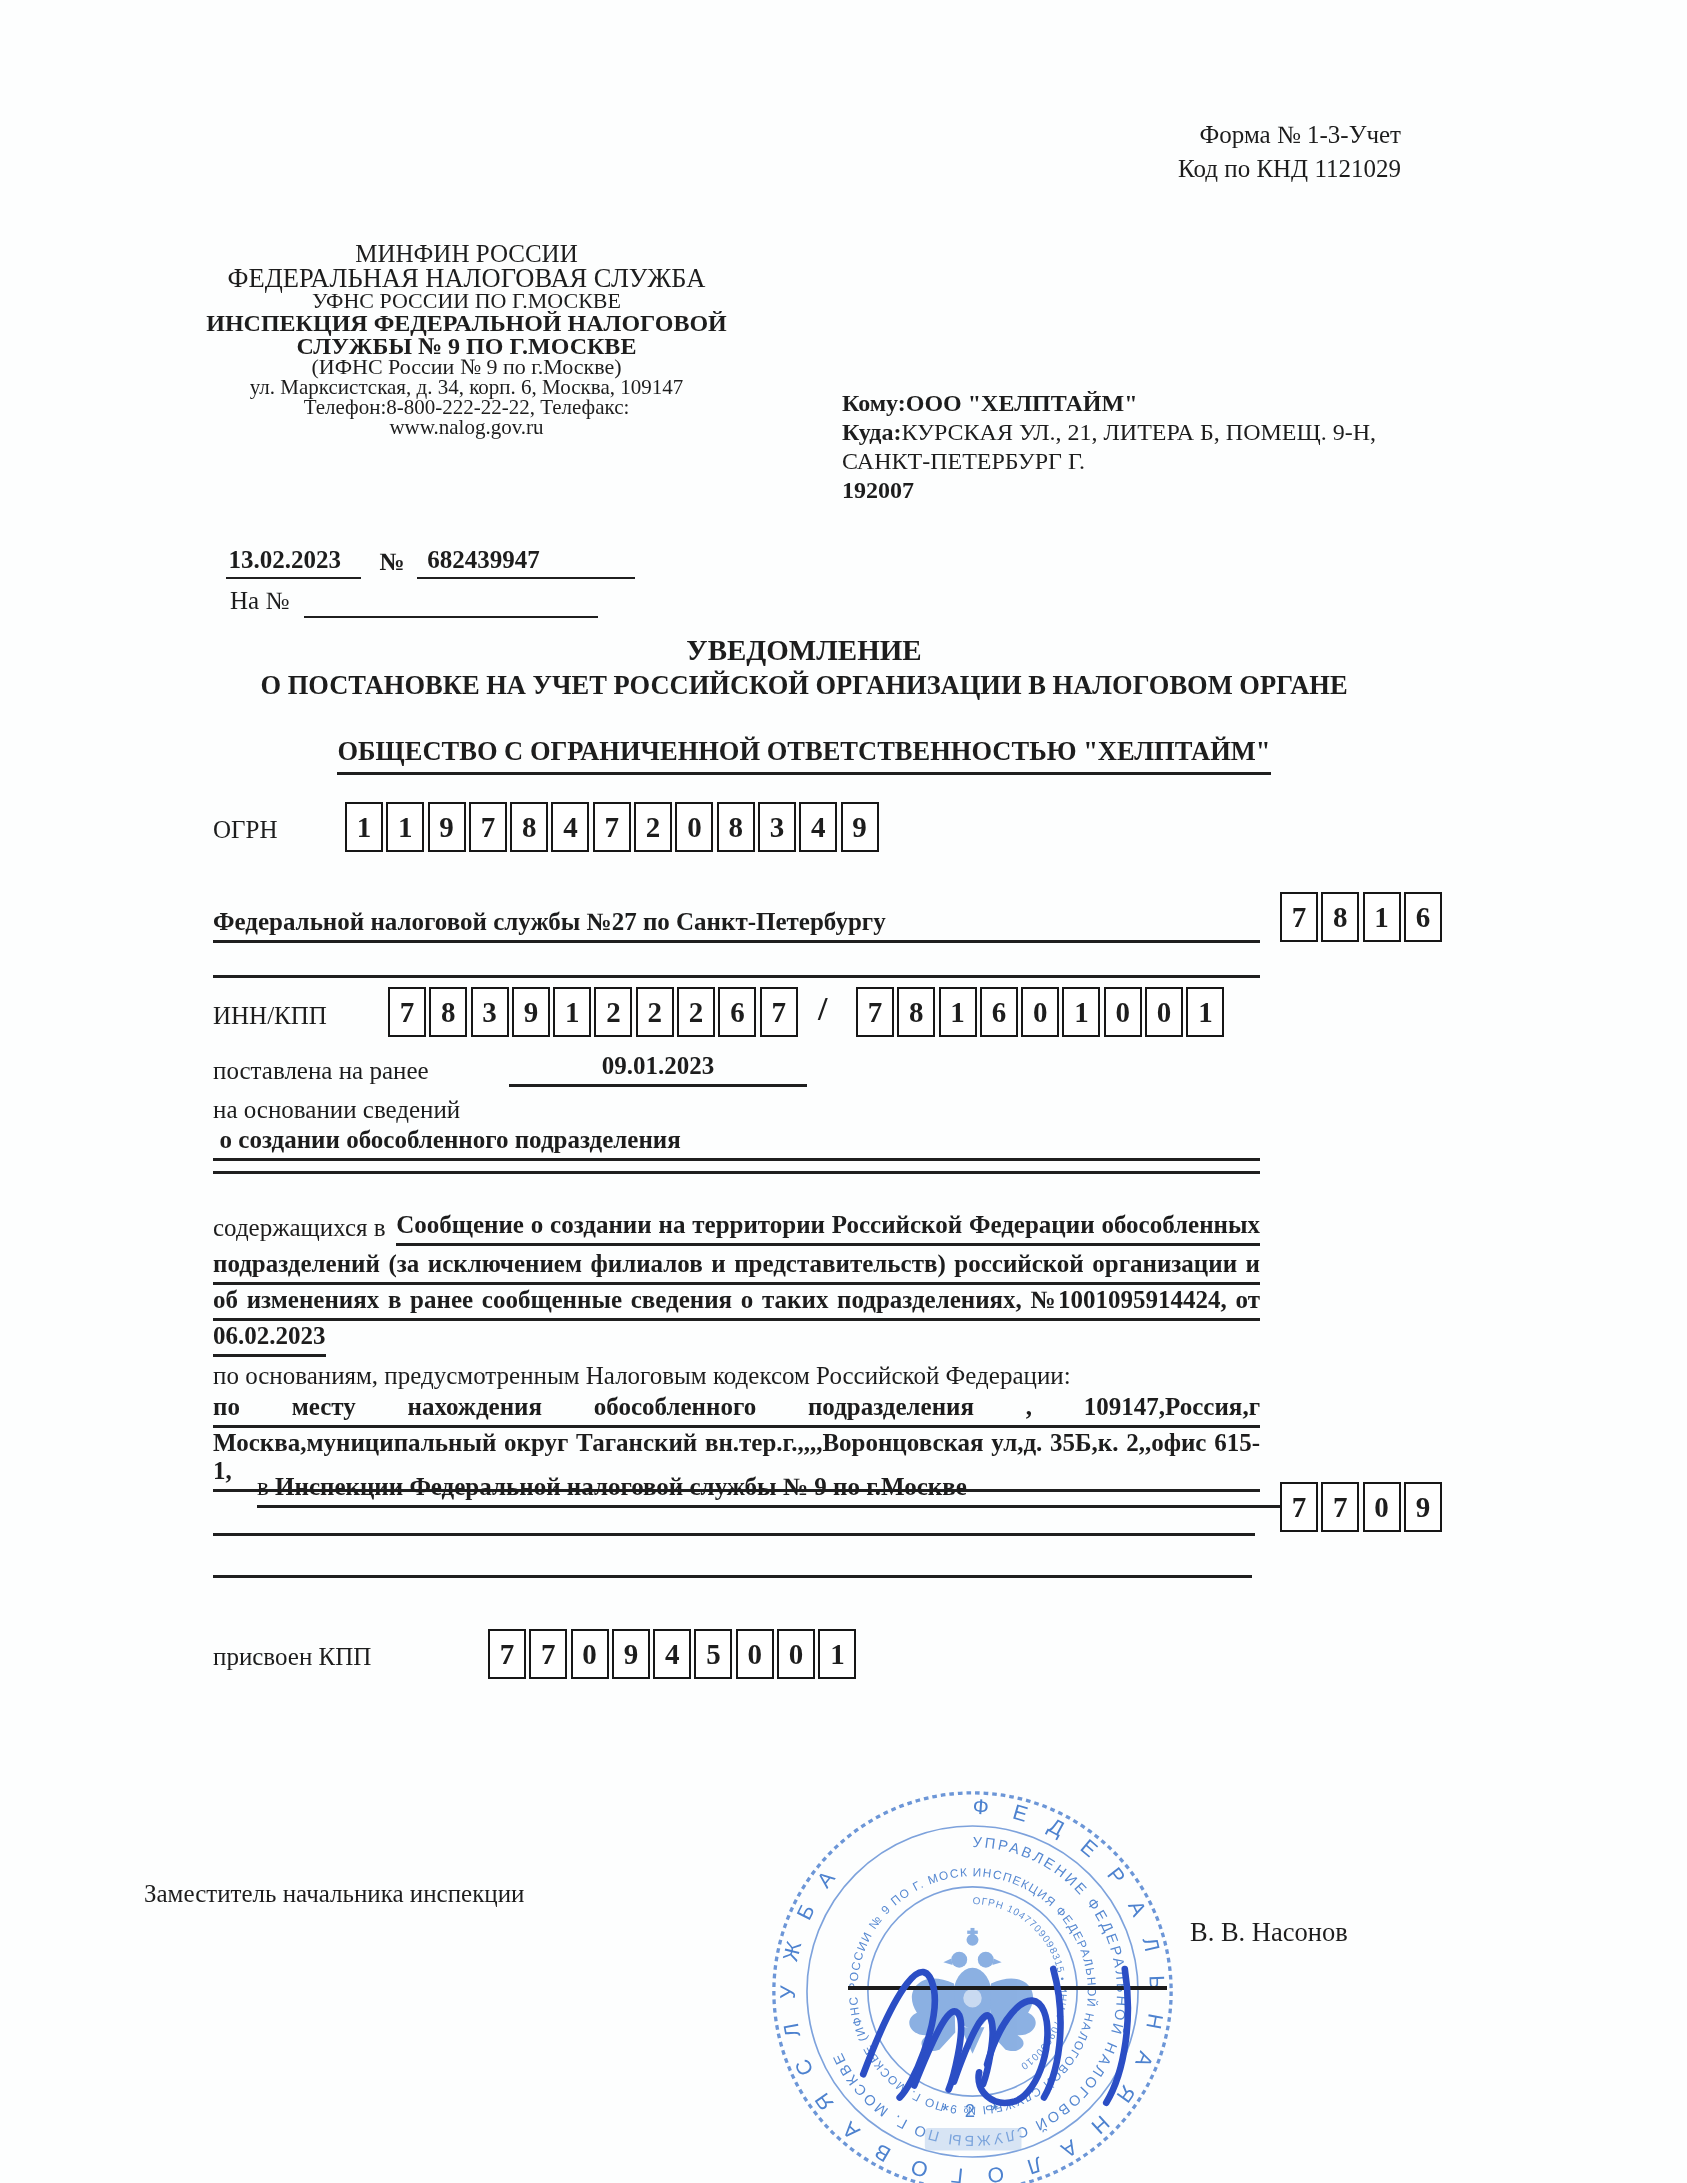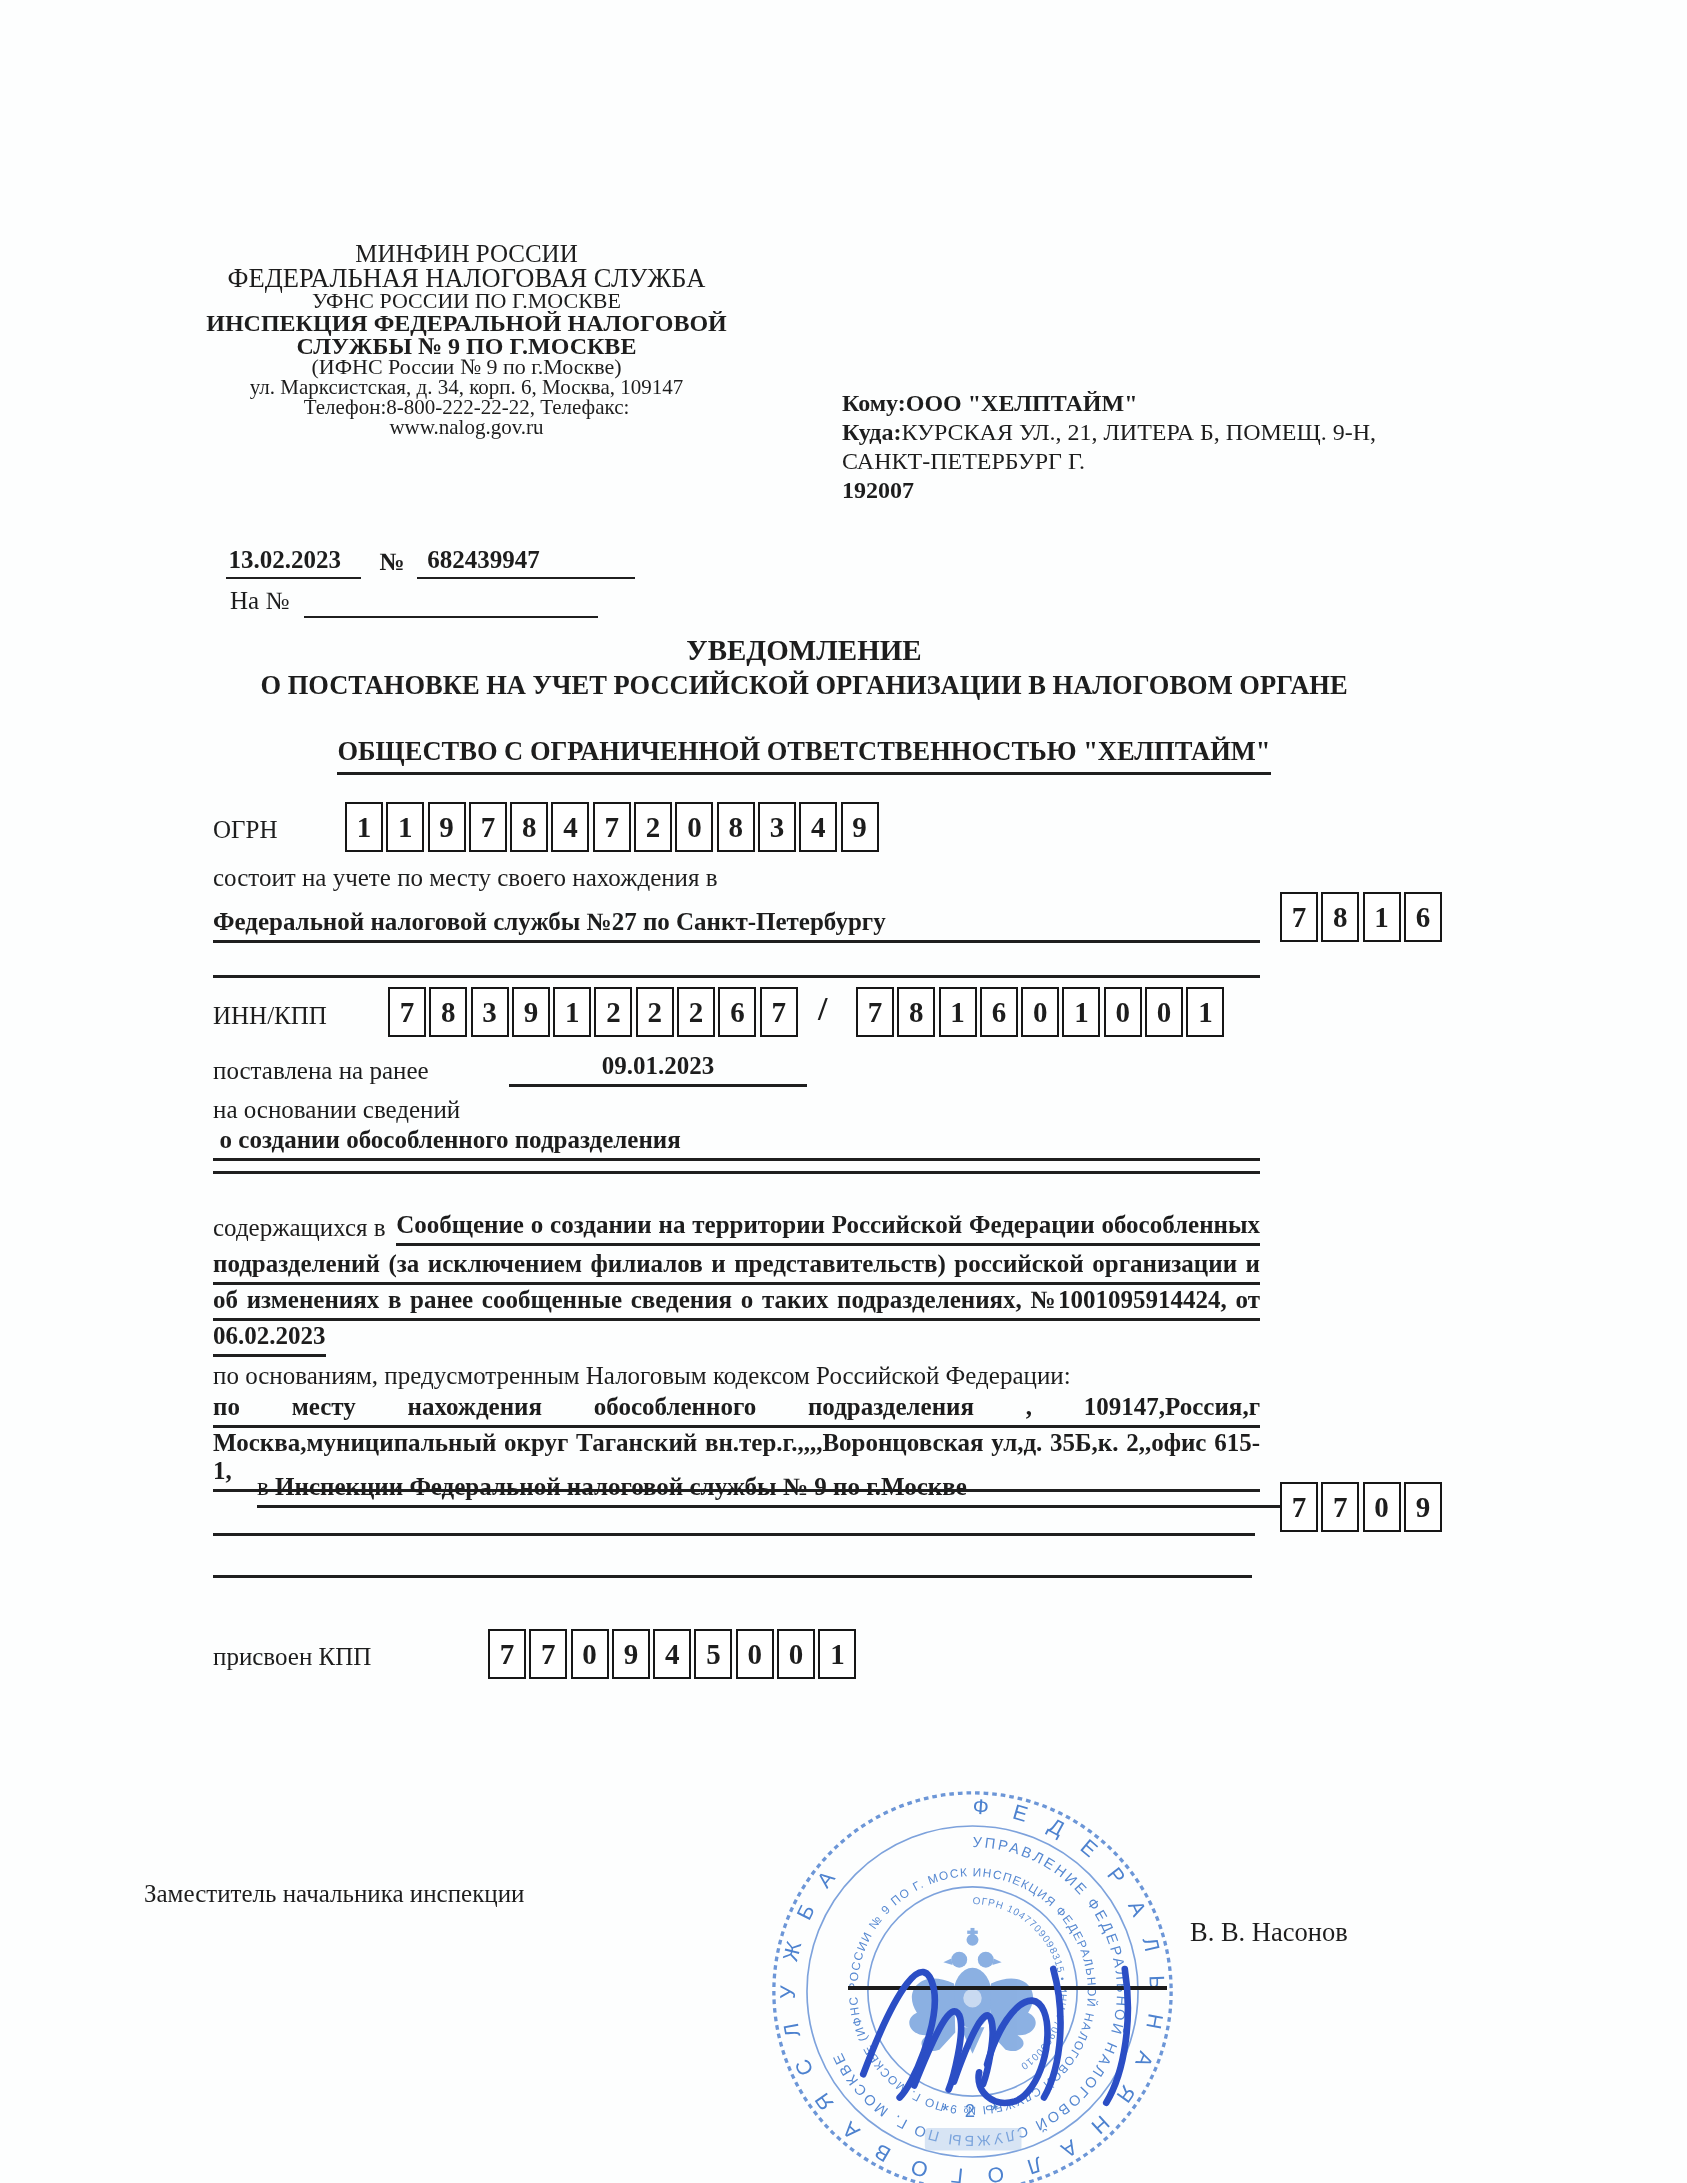--- a/index.html
+++ b/index.html
@@ -62,20 +62,24 @@
   .sig-name { font-size:26.5px; }
   .sig-line { background:#1c1c1c; }
 
   .stamp-svg text { font-family:"Liberation Sans","DejaVu Sans",sans-serif; }
 </style>
 </head>
 <body>
 
 <div class="page">
 
+  <div class="abs form-info rt" style="right:286px; top:118px;">
+    <div>Форма № 1-3-Учет</div>
+    <div>Код по КНД 1121029</div>
+  </div>
 
   <div class="abs sender" style="left:192px; top:242px;">
     <div class="l1">МИНФИН РОССИИ</div>
     <div class="l2">ФЕДЕРАЛЬНАЯ НАЛОГОВАЯ СЛУЖБА</div>
     <div class="l3">УФНС РОССИИ ПО Г.МОСКВЕ</div>
     <div class="l4">ИНСПЕКЦИЯ ФЕДЕРАЛЬНОЙ НАЛОГОВОЙ</div>
     <div class="l5">СЛУЖБЫ № 9 ПО Г.МОСКВЕ</div>
     <div class="l6">(ИФНС России № 9 по г.Москве)</div>
     <div class="l7">ул. Марксистская, д. 34, корп. 6, Москва, 109147</div>
     <div class="l8">Телефон:8-800-222-22-22, Телефакс:</div>
@@ -116,21 +120,20 @@
       <div class="cell">7</div>
       <div class="cell">2</div>
       <div class="cell">0</div>
       <div class="cell">8</div>
       <div class="cell">3</div>
       <div class="cell">4</div>
       <div class="cell">9</div>
     </div>
 
   <div class="abs flexline" style="left:213px; top:864px;">
-    <span class="lead">состоит на учете по месту своего нахождения в</span>
   </div>
   <div class="abs fieldline b" style="left:213px; top:908px;">Федеральной налоговой службы №27 по Санкт-Петербургу</div>
   <div class="abs cellrow" style="left:1280px; top:892px;">
       <div class="cell">7</div>
       <div class="cell">8</div>
       <div class="cell">1</div>
       <div class="cell">6</div>
     </div>
   <div class="abs blankline" style="left:213px; top:942px; width:1047px; height:36px;"></div>
 

